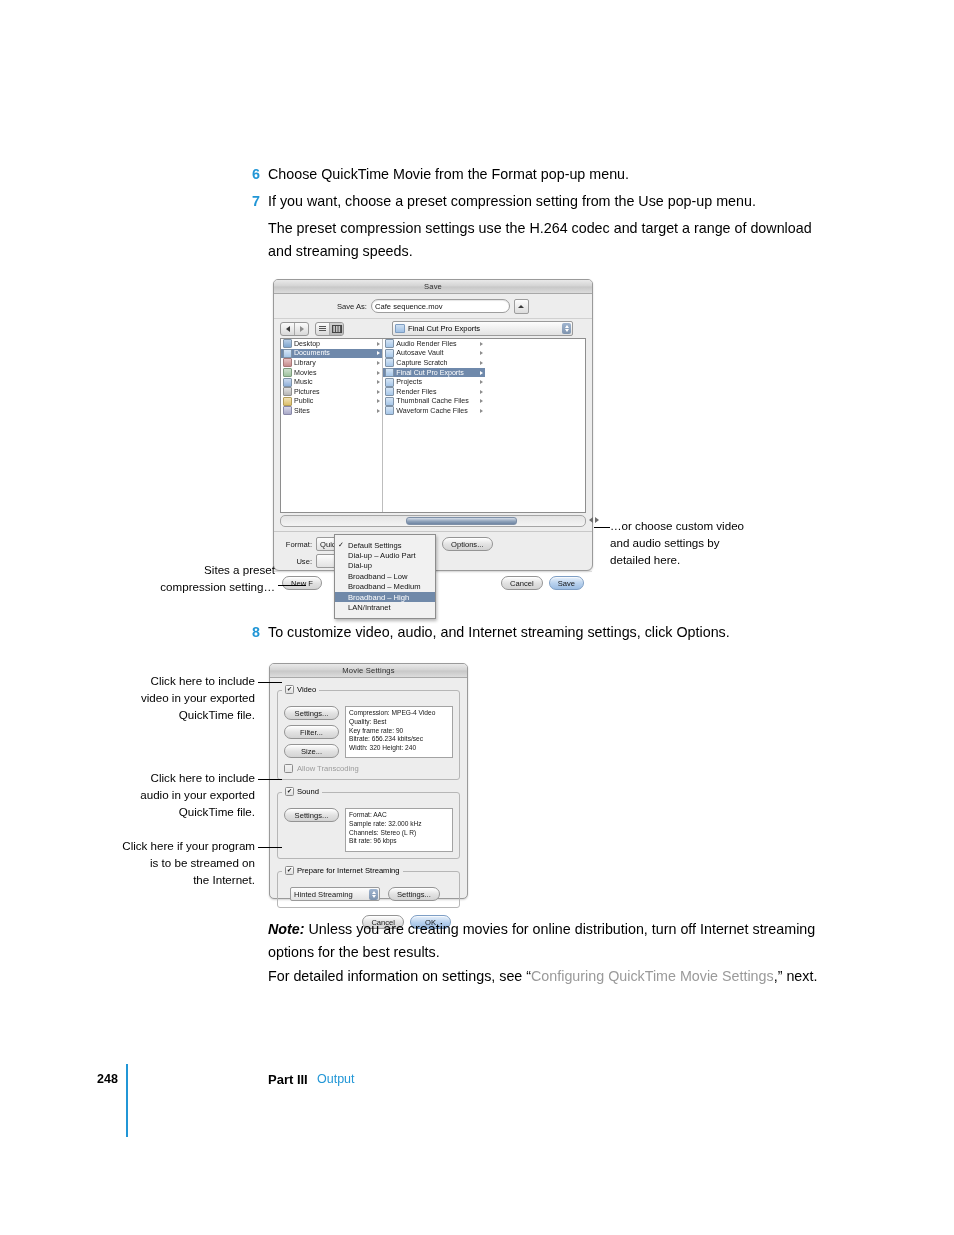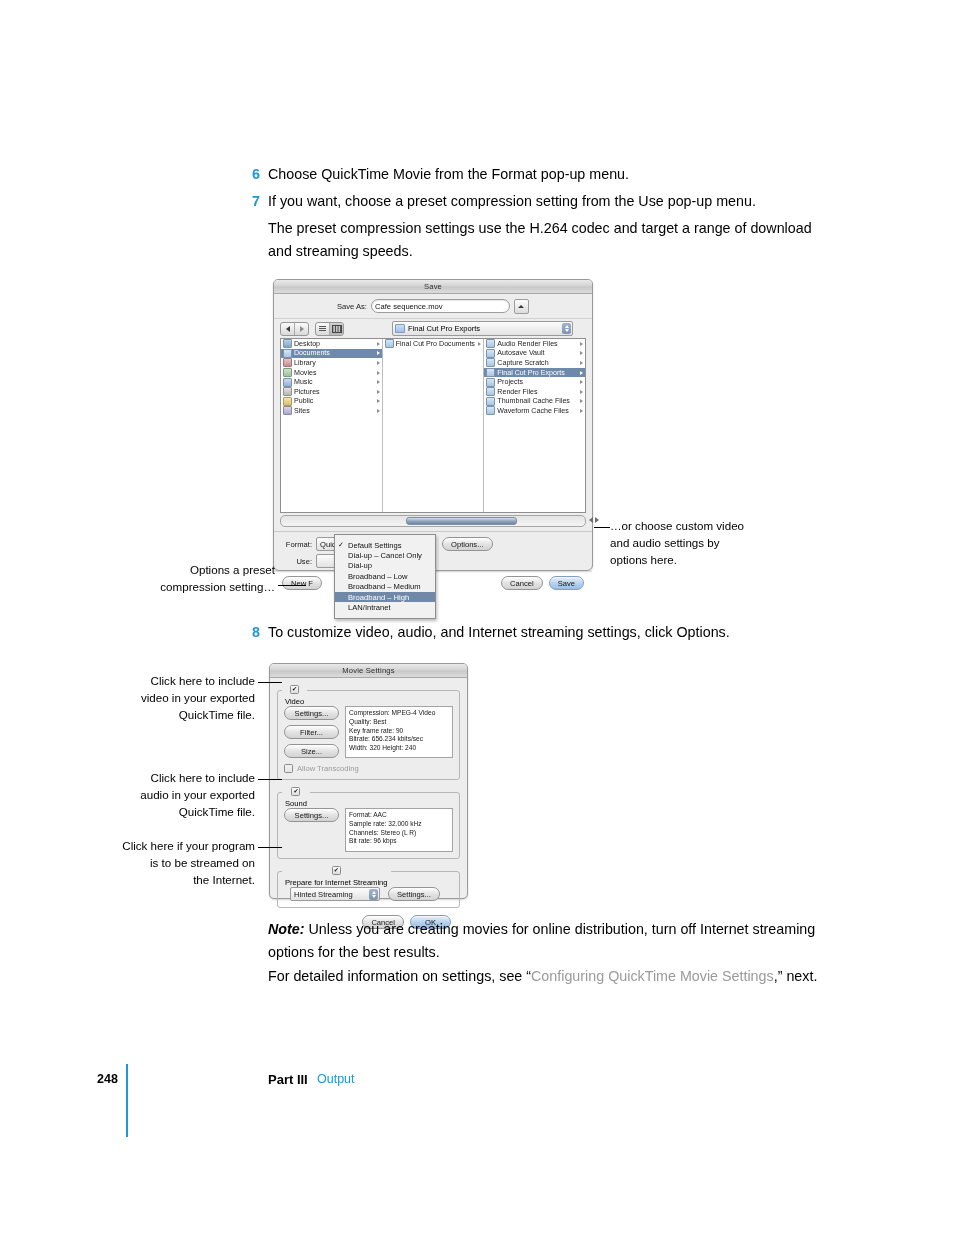--- a/index.html
+++ b/index.html
@@ -366,21 +366,20 @@
   .group-title {
     position: absolute;
     top: -6px;
     left: 4px;
     background: #ededed;
     padding: 0 3px;
     display: flex;
     align-items: center;
     gap: 3px;
     font-size: 7.6px;
-    flex-direction: column;
   }
   .chk {
     width: 7px; height: 7px;
     border: 1px solid #8b8b8b;
     border-radius: 1.5px;
     background: linear-gradient(to bottom,#fcfcfc,#dedede);
     display: flex; align-items: center; justify-content: center;
     font-size: 6px; color: #1a1a1a; line-height: 1;
   }
   .chk.on::after { content: "✔"; font-size: 6.2px; }
@@ -524,27 +523,20 @@
           <span>Public</span>
           <span class="chev"></span>
         </div>
       <div class="col-row">
           <span class="ico sites"></span>
           <span>Sites</span>
           <span class="chev"></span>
         </div>
     </div>
 
-    <div class="col">
-      <div class="col-row">
-          <span class="ico folder"></span>
-          <span>Final Cut Pro Documents</span>
-          <span class="chev"></span>
-        </div>
-    </div>
 
     <div class="col">
       <div class="col-row">
           <span class="ico folder"></span>
           <span>Audio Render Files</span>
           <span class="chev"></span>
         </div>
       <div class="col-row">
           <span class="ico folder"></span>
           <span>Autosave Vault</span>
@@ -619,35 +611,35 @@
     <div class="btn-rr">New F</div>
     <div class="right">
       <div class="btn-rr">Cancel</div>
       <div class="btn-rr default">Save</div>
     </div>
   </div>
 </div>
 
 <div class="menu">
   <div class="menu-item checked">Default Settings</div>
-  <div class="menu-item">Dial-up – Cancel Only</div>
+  <div class="menu-item">Dial-up – Audio Part</div>
   <div class="menu-item">Dial-up</div>
   <div class="menu-item">Broadband – Low</div>
   <div class="menu-item">Broadband – Medium</div>
   <div class="menu-item hl">Broadband – High</div>
   <div class="menu-item">LAN/Intranet</div>
 </div>
 
-<div class="callout right-align" style="left:120px; top:562px; width:155px; white-space:pre-line;">Options a preset
+<div class="callout right-align" style="left:120px; top:562px; width:155px; white-space:pre-line;">Sites a preset
 compression setting…</div>
 <div class="leader" style="left:278px; top:585px; width:28px;"></div>
 
 <div class="callout" style="left:610px; top:518px; width:140px; white-space:pre-line;">…or choose custom video
 and audio settings by
-options here.</div>
+detailed here.</div>
 <div class="leader" style="left:594px; top:527px; width:16px;"></div>
 
 <div class="step" style="left:252px; top:621px; width:620px;">
   <span class="step-num">8</span>
   <span class="step-text">To customize video, audio, and Internet streaming settings, click Options.</span>
 </div>
 
 <div class="win-movie">
   <div class="titlebar">
     <span>Movie Settings</span>

